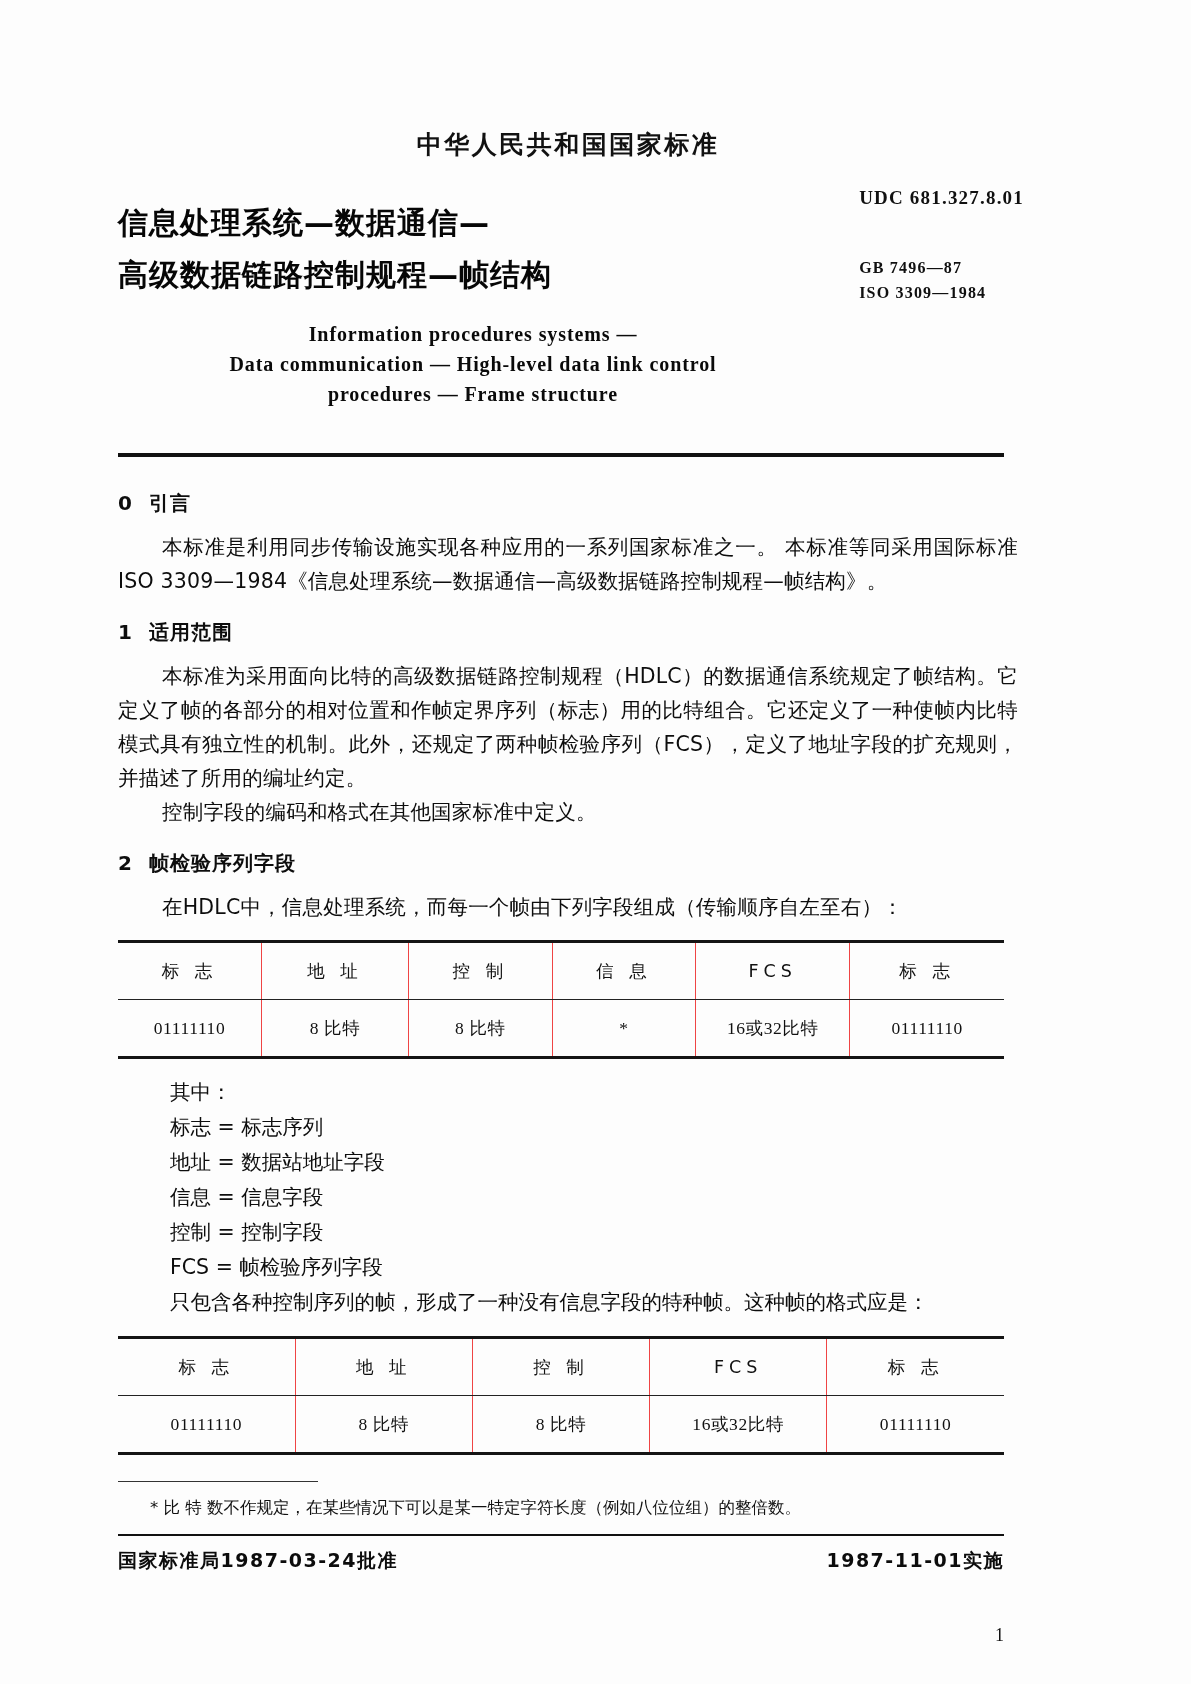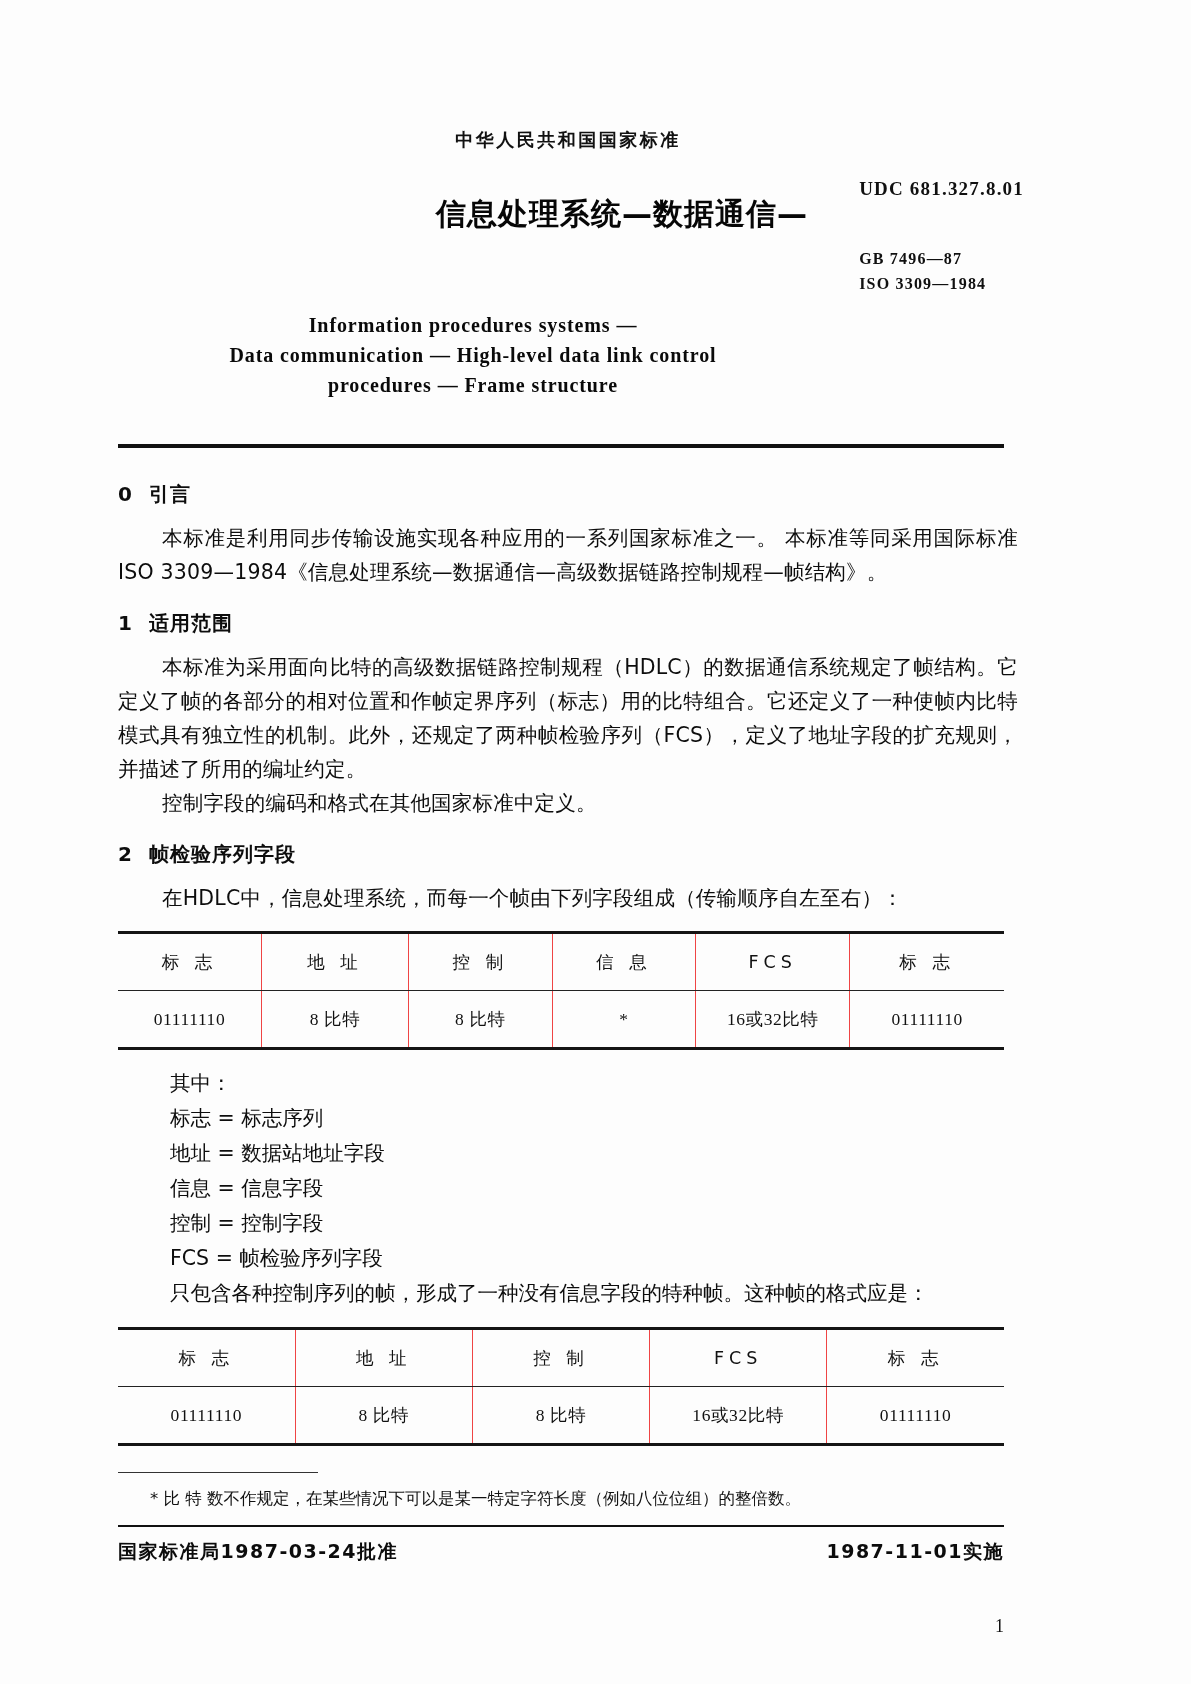--- a/index.html
+++ b/index.html
@@ -25,33 +25,33 @@
     height: 100%;
   }
 
   
   .masthead {
     text-align: center;
     padding-top: 128px;
   }
   .national-std {
     font-family: "DejaVu Sans", "Liberation Sans", sans-serif;
-    font-size: 18px;
+    font-size: 25px;
     font-weight: 700;
     letter-spacing: 2.5px;
     color: #111;
   }
 
   .title-block {
     position: relative;
     margin-top: 36px;
     height: 110px;
   }
   .cn-title {
-    text-align: right;
+    text-align: left;
     padding-right: 210px;
   }
   .cn-title-line {
     font-family: "DejaVu Sans", "Liberation Sans", sans-serif;
     font-size: 30px;
     font-weight: 700;
     letter-spacing: 1px;
     line-height: 52px;
     color: #060606;
   }
@@ -218,20 +218,21 @@
 <div class="page">
   <div class="content">
 
     <div class="masthead">
       <div class="national-std">中华人民共和国国家标准</div>
     </div>
 
     <div class="title-block">
       <div class="cn-title">
         <div class="cn-title-line">信息处理系统—数据通信—</div>
+        <div class="cn-title-line">高级数据链路控制规程—帧结构</div>
       </div>
       <div class="std-codes">
         <div class="udc">UDC  681.327.8.01</div>
         <div class="gbiso">
           <div>GB  7496—87</div>
           <div>ISO 3309—1984</div>
         </div>
       </div>
     </div>
 

